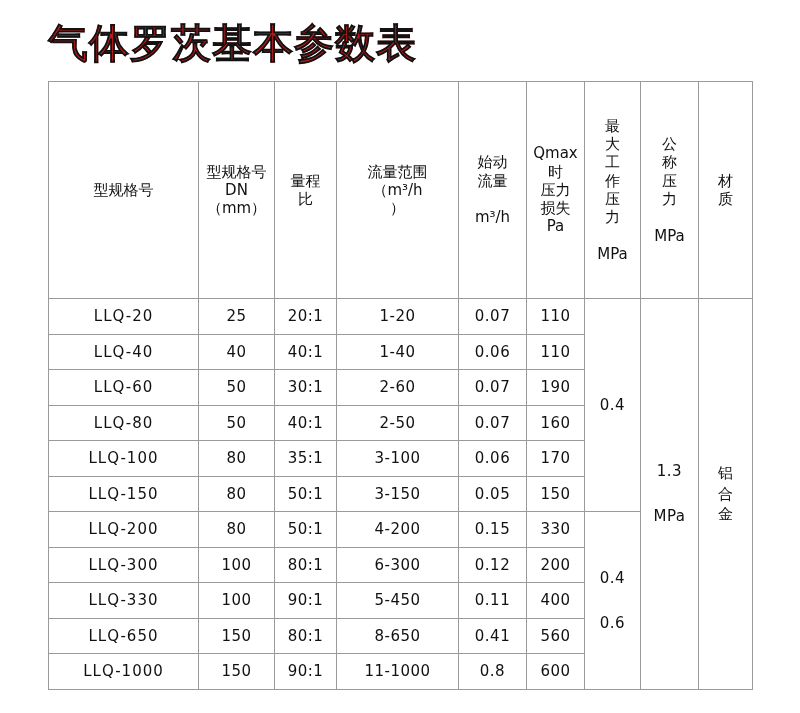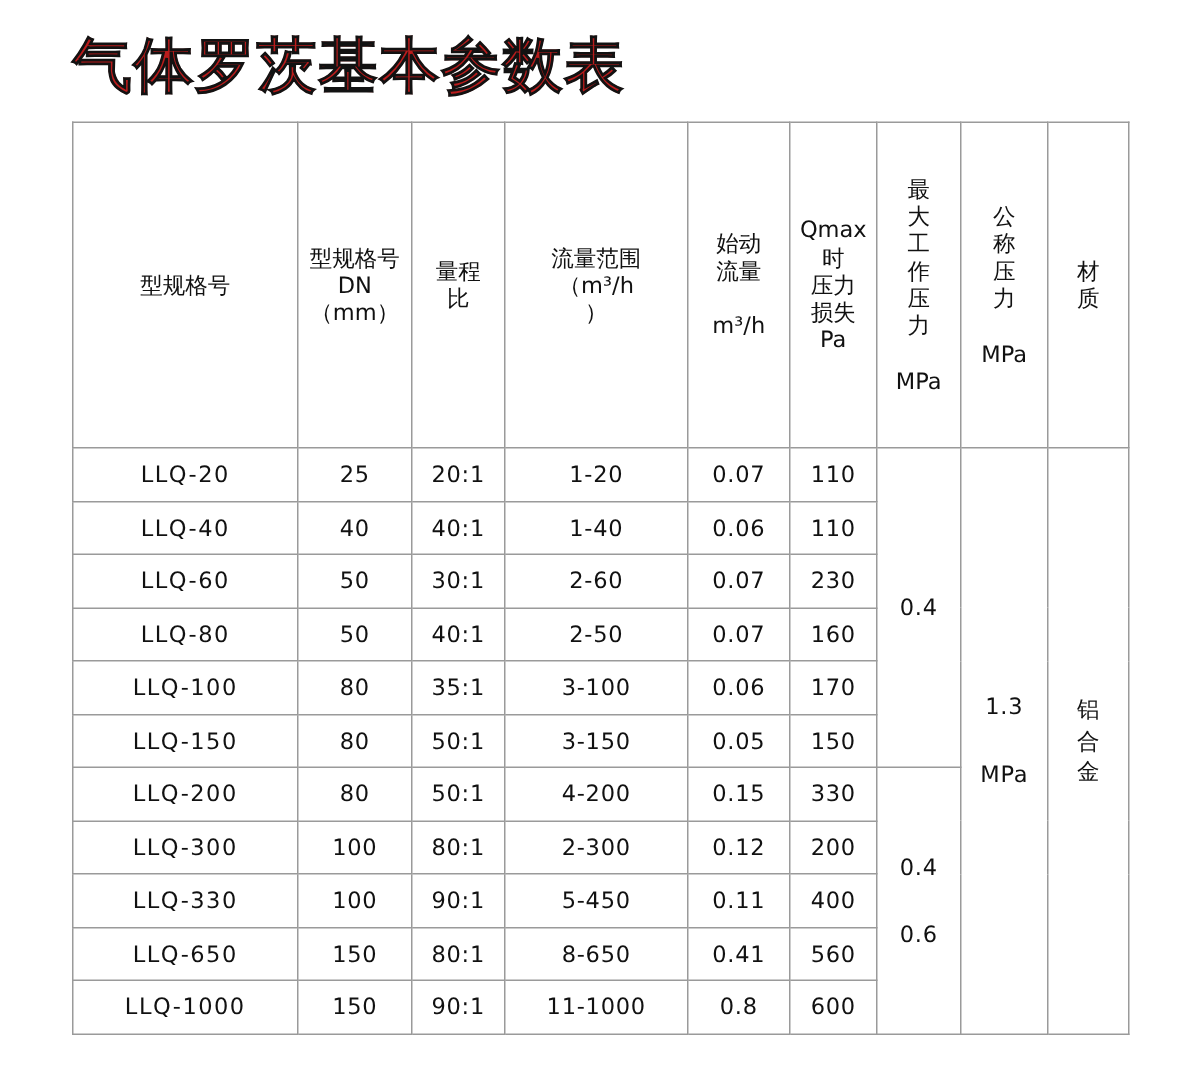--- a/index.html
+++ b/index.html
@@ -195,21 +195,21 @@
           <td>1-40</td>
           <td>0.06</td>
           <td>110</td>
         </tr>
         <tr>
           <td class="model">LLQ-60</td>
           <td>50</td>
           <td>30:1</td>
           <td>2-60</td>
           <td>0.07</td>
-          <td>230</td>
+          <td>190</td>
         </tr>
         <tr>
           <td class="model">LLQ-80</td>
           <td>50</td>
           <td>40:1</td>
           <td>2-50</td>
           <td>0.07</td>
           <td>160</td>
         </tr>
         <tr>
@@ -236,21 +236,21 @@
           <td>0.15</td>
           <td>330</td>
           <td class="vcell" rowspan="5">0.4
 
 0.6</td>
         </tr>
         <tr>
           <td class="model">LLQ-300</td>
           <td>100</td>
           <td>80:1</td>
-          <td>2-300</td>
+          <td>6-300</td>
           <td>0.12</td>
           <td>200</td>
         </tr>
         <tr>
           <td class="model">LLQ-330</td>
           <td>100</td>
           <td>90:1</td>
           <td>5-450</td>
           <td>0.11</td>
           <td>400</td>

